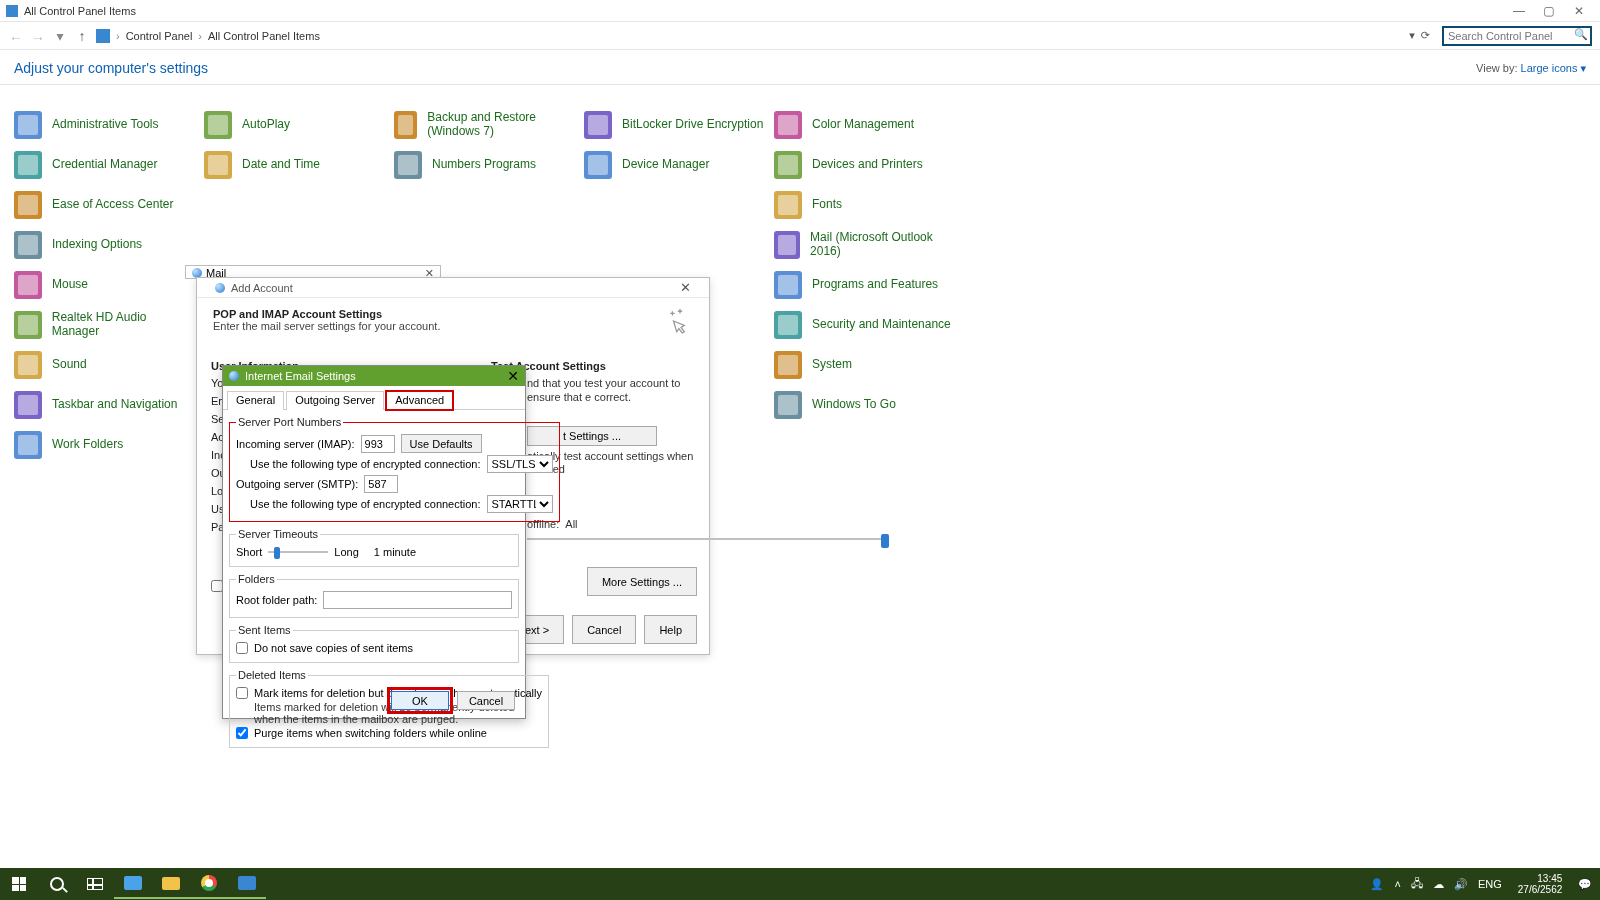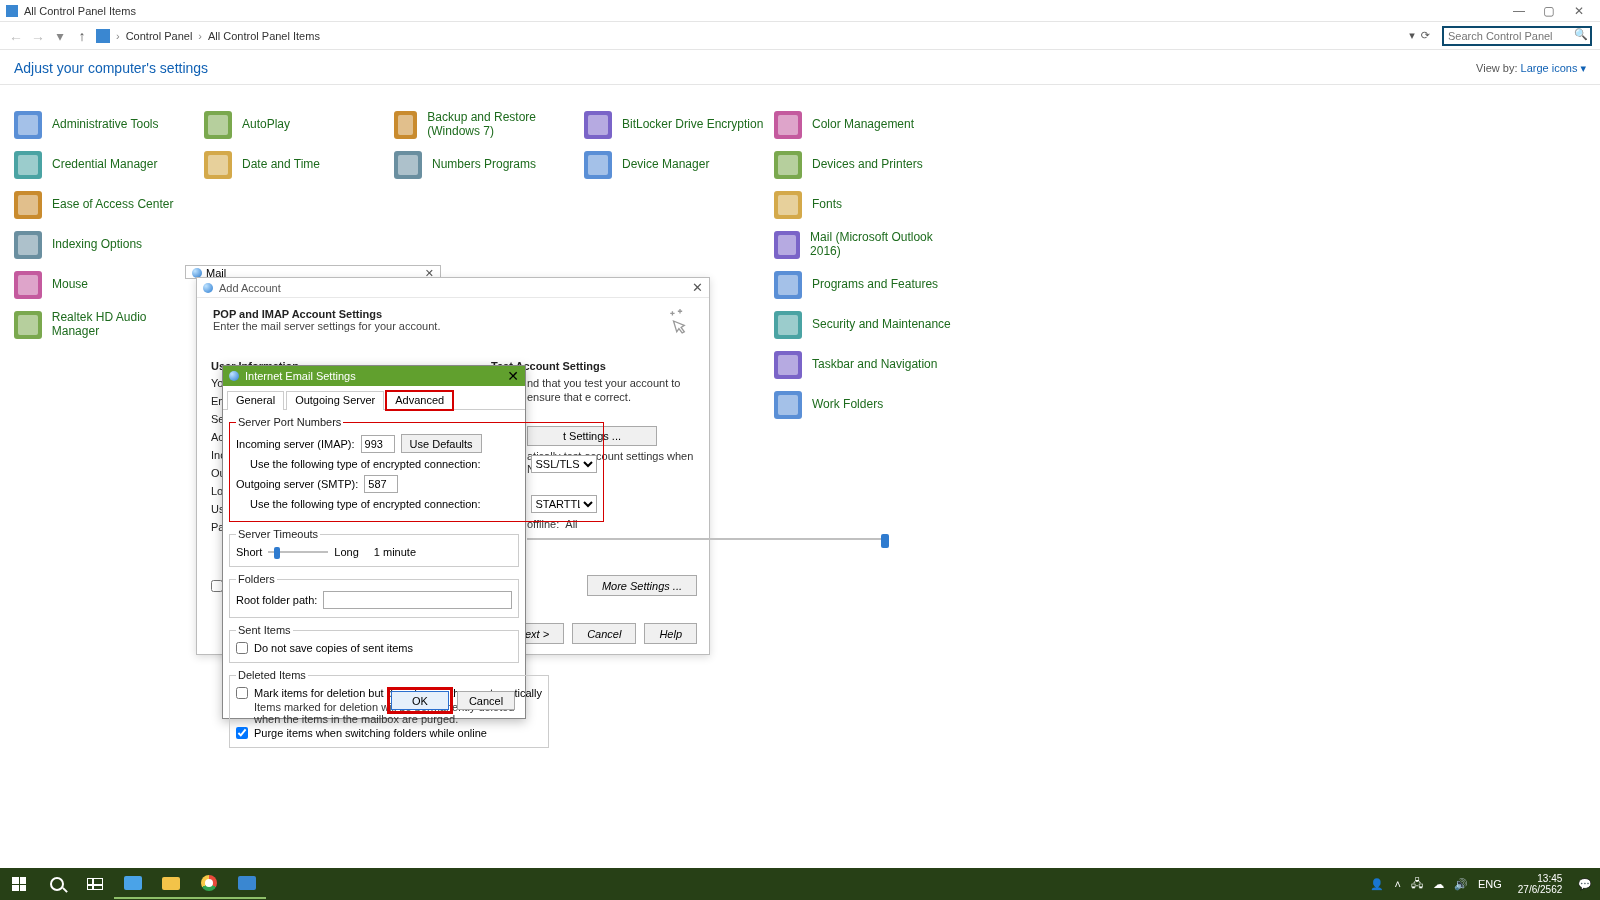--- a/index.html
+++ b/index.html
@@ -34,55 +34,55 @@
 .cp-item span.lbl { line-height: 1.15; }
 
 
 .win-mail { position: absolute; left: 185px; top: 180px; width: 256px; height: 14px; background:#fff; border:1px solid #bcbcbc; font-size:11px; }
 .win-mail .tbar { height: 14px; display:flex; align-items:center; padding:0 6px; gap:4px; }
 .win-mail .tbar .close { margin-left:auto; color:#555; cursor:pointer; }
 .globe{width:10px;height:10px;border-radius:50%;background:radial-gradient(circle at 30% 30%,#bfe3ff,#2a7bd1);display:inline-block;}
 
 
 .win-add { position: absolute; left: 196px; top: 192px; width: 514px; height: 378px; background: #fff; border: 1px solid #bcbcbc; font-size: 11px; box-shadow: 0 2px 8px rgba(0,0,0,.15); }
-.win-add .tbar { height: 20px; display:flex; align-items:center; padding:0 6px; gap:6px; border-bottom:1px solid #e8e8e8; color:#555; }
+.win-add .tbar { height: 20px; display:flex; align-items:center; padding:0 18px; gap:6px; border-bottom:1px solid #e8e8e8; color:#555; }
 .win-add .tbar .close { margin-left:auto; color:#555; cursor:pointer; font-size:13px; }
 .win-add .hdr { padding: 10px 16px 6px; display:flex; justify-content:space-between; align-items:flex-start; }
 .win-add .hdr .t { font-weight: 700; font-size: 11px; color:#222; }
 .win-add .hdr .s { font-size: 11px; color:#444; }
 .cursor-icn { width:26px;height:26px; color:#999; }
 .win-add .section-lbl { font-weight:700; font-size:11px; color:#222; padding-left: 14px; }
 .win-add .left-labels { position:absolute; left: 14px; top: 84px; font-size:11px; color:#222; line-height:18px; }
 .win-add .testdesc { position:absolute; top:88px; left:330px; right:0; font-size:11px; color:#333; line-height:14px; }
 .win-add .testbtn { position:absolute; top:146px; left:330px; width:120px; height:20px; background:#f0f0f0; border:1px solid #a9a9a9; font-size:11px; }
 .win-add .autocheck { position:absolute; top:170px; left:330px; right:12px; font-size:11px; color:#333; line-height:13px; }
 .win-add .offline { position:absolute; top:240px; left:330px; font-size:11px; color:#333; }
 .slider { position:absolute; top:254px; left:330px; width:362px; height:14px; }
 .slider .track { position:absolute; top:6px; left:0; right:0; height:2px; background:#c0c0c0; }
 .slider .thumb { position:absolute; top:2px; right:0; width:8px; height:14px; background:#2f7bcf; border-radius:2px; }
 .reqcheck { position:absolute; left:14px; bottom:62px; display:flex; align-items:center; gap:4px; }
 .win-add .btnrow { position:absolute; bottom:10px; right:12px; display:flex; gap:8px; }
-.win-add .btnrow button, .morebtn { height:21px; padding:0 14px; background:#f0f0f0; border:1px solid #a9a9a9; font-size:11px; cursor:pointer;font-style:italic; }
+.win-add .btnrow button, .morebtn { height:29px; padding:0 14px; background:#f0f0f0; border:1px solid #a9a9a9; font-size:11px; cursor:pointer; }
 .morebtn { position:absolute; right:12px; bottom:58px; }
 input[type=checkbox]{ width:12px;height:12px; }
 
 
 .win-ies { position:absolute; left:222px; top:280px; width:304px; height:354px; background:#fff; border:1px solid #888; font-size:11px; box-shadow: 0 3px 10px rgba(0,0,0,.25); }
 .win-ies .tbar { height:20px; background:#61a02e; color:#fff; display:flex; align-items:center; padding:0 6px; gap:6px; font-size:11px; }
 .win-ies .tbar .close { margin-left:auto; color:#000; cursor:pointer; font-size:14px; font-weight:400; }
 .tabs { display:flex; height:20px; border-bottom:1px solid #ccc; padding-left:4px; gap:0; margin-top:4px; }
 .tab { padding: 2px 8px; font-size:11px; border:1px solid #ccc; border-bottom:none; background:#fff; margin-right:2px; cursor:pointer; position:relative; top:1px;}
 .tab.active { border-color:#9a9a9a; }
 .tab.hl { outline:2px solid #d40000; outline-offset:-1px; }
 fieldset { border:1px solid #ccc; margin:6px 6px 4px; padding:4px 6px 6px; font-size:11px; }
 legend { font-size:11px; padding:0 2px; color:#222; }
 .row { display:flex; align-items:center; gap:6px; margin:2px 0; }
 .row label { white-space:nowrap; }
 .txt { height:18px; border:1px solid #a9a9a9; font-size:11px; padding:0 3px; }
-.sel { height:18px; border:1px solid #a9a9a9; font-size:11px; background:#fff;margin-left:44px; }
+.sel { height:18px; border:1px solid #a9a9a9; font-size:11px; background:#fff; }
 .btn-sm { height:19px; padding:0 8px; background:#f0f0f0; border:1px solid #a9a9a9; font-size:11px; cursor:pointer; }
 .slider2 { position:relative; height:12px; width:60px; display:inline-block; }
 .slider2 .track { position:absolute; top:5px; left:0; right:0; height:2px; background:#c0c0c0; }
 .slider2 .thumb { position:absolute; top:1px; left:6px; width:6px; height:12px; background:#2f7bcf; border-radius:2px; }
 .note { font-size:11px; color:#333; margin-left:18px; line-height:12px; }
 .win-ies .btnrow { position:absolute; bottom:8px; right:10px; display:flex; gap:8px; }
 .win-ies .btn-ok { outline:3px solid #d40000; outline-offset:1px; border:1px solid #2a6fcf; background:#e6f0fb; }
 
 
 .taskbar { position:absolute; left:0; bottom:0; width:100%; height:32px; background:#274016; display:flex; align-items:center; color:#fff; font-size:11px; }
@@ -223,20 +223,24 @@
       <div></div>
       <div></div>
       <div class="cp-item">
         <span class="ic" style="background: rgb(196, 90, 158);"></span>
         <span class="lbl">esktop</span>
       </div>
       <div class="cp-item">
         <span class="ic" style="background: rgb(74, 163, 163);"></span>
         <span class="lbl">Security and Maintenance</span>
       </div>
+      <div class="cp-item">
+        <span class="ic" style="background: rgb(212, 169, 74);"></span>
+        <span class="lbl">Sound</span>
+      </div>
       <div></div>
       <div></div>
       <div></div>
       <div class="cp-item">
         <span class="ic" style="background: rgb(201, 139, 46);"></span>
         <span class="lbl">System</span>
       </div>
       <div class="cp-item">
         <span class="ic" style="background: rgb(122, 100, 200);"></span>
         <span class="lbl">Taskbar and Navigation</span>

